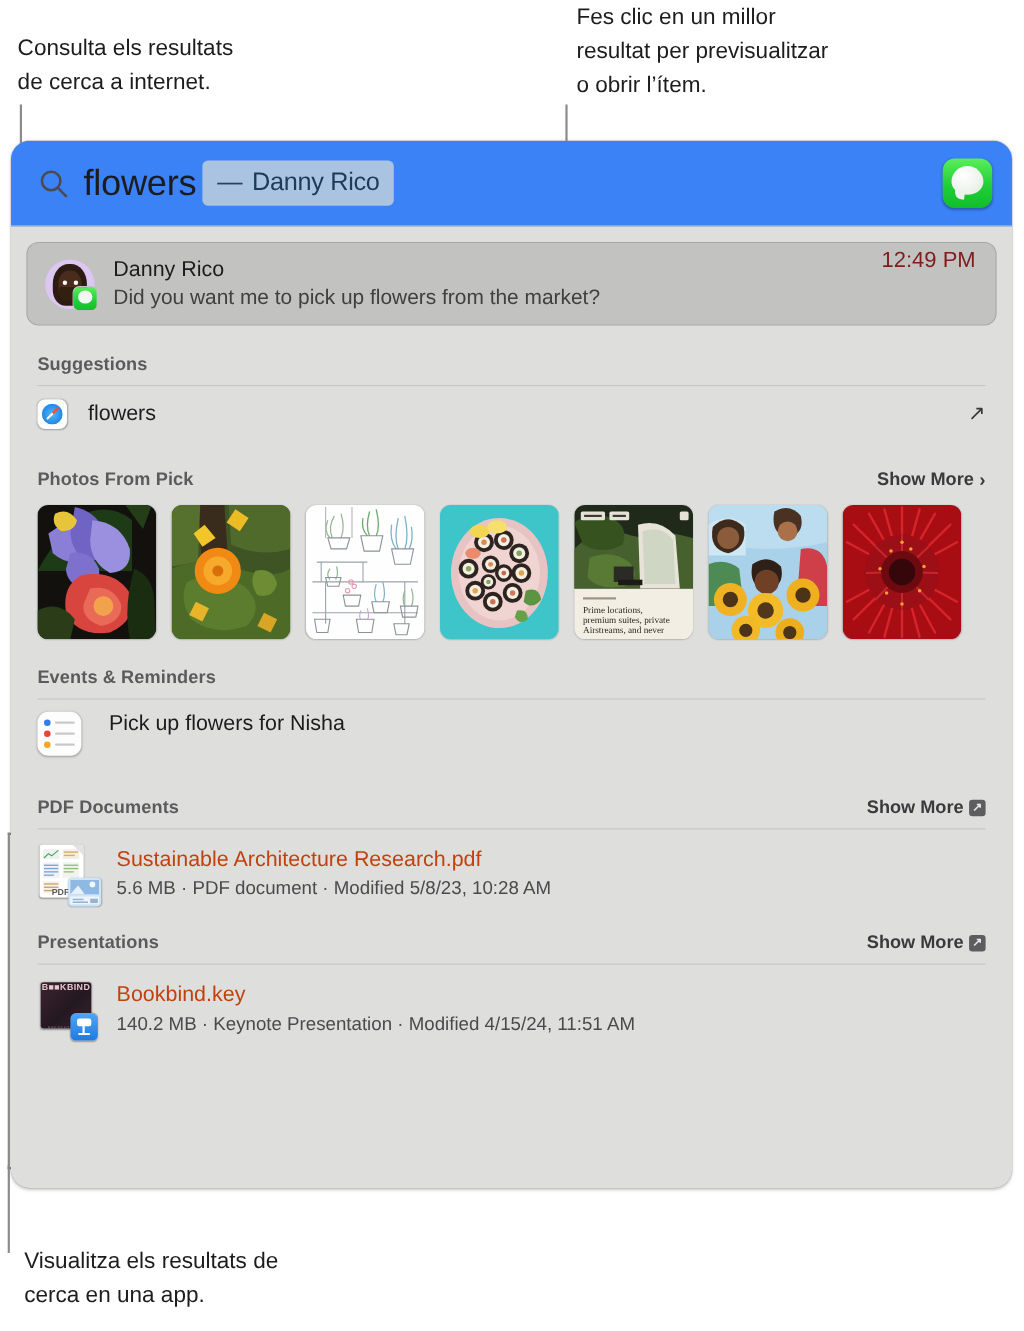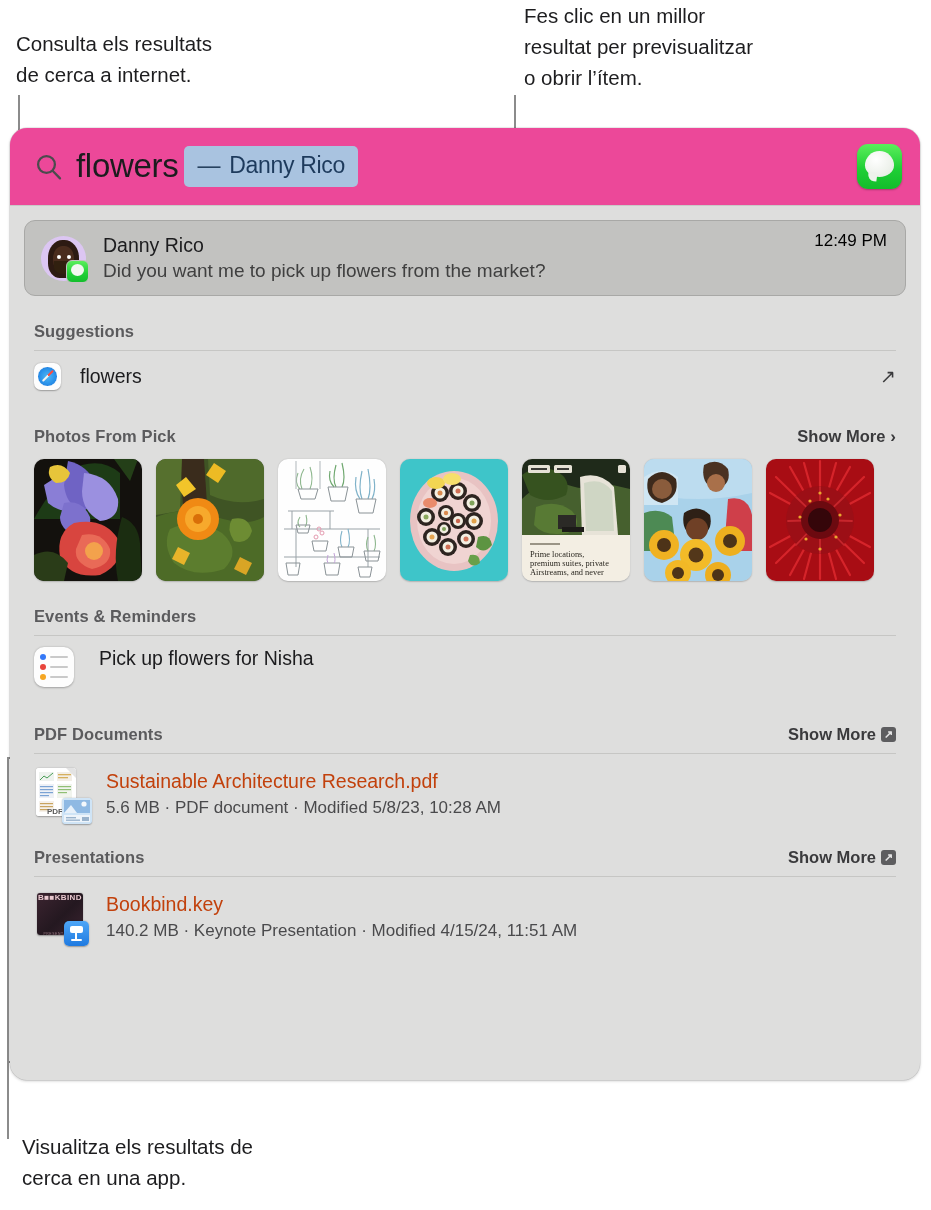--- a/index.html
+++ b/index.html
@@ -48,21 +48,21 @@
     box-shadow:0 1px 3px rgba(0,0,0,.22), 0 0 0 .5px rgba(0,0,0,.13);
     overflow:hidden;
   }
 
   
   .searchbar{
     height:78px;
     display:flex;align-items:center;
     padding:0 18px 0 24px;
     border-bottom:1px solid #c9c9c7;
-    background:#ec4899;
+    background:#3b82f6;
     box-sizing:border-box;
   }
   .search-icon{width:30px;height:30px;flex:0 0 auto;margin-right:12px;}
   .search-query{
     font-size:33px;
     font-weight:400;
     color:#1c1c1e;
     letter-spacing:-.3px;
     white-space:nowrap;
   }
@@ -136,21 +136,21 @@
     border:1.5px solid #c2c2c0;
     box-sizing:content-box;
   }
   .avatar .mini .b{
     position:absolute;left:4px;top:3px;width:13px;height:12px;
     background:#f3f7f1;border-radius:50%;
   }
   .tophit-text{flex:1 1 auto;min-width:0;}
   .tophit-title{font-size:19.5px;color:#1c1c1e;line-height:25px;}
   .tophit-sub{font-size:19px;color:#404040;line-height:26px;}
-  .tophit-time{font-size:17px;color:#000000;flex:0 0 auto;align-self:flex-start;margin-top:10px;}
+  .tophit-time{font-size:20px;color:#7f1d1d;flex:0 0 auto;align-self:flex-start;margin-top:5px;}
 
   
   .section-head{
     display:flex;align-items:baseline;
     padding:0 24px;
     margin-top:26px;
   }
   .section-title{
     font-size:16.5px;font-weight:bold;color:#5b5b5d;letter-spacing:.1px;
     flex:1 1 auto;

